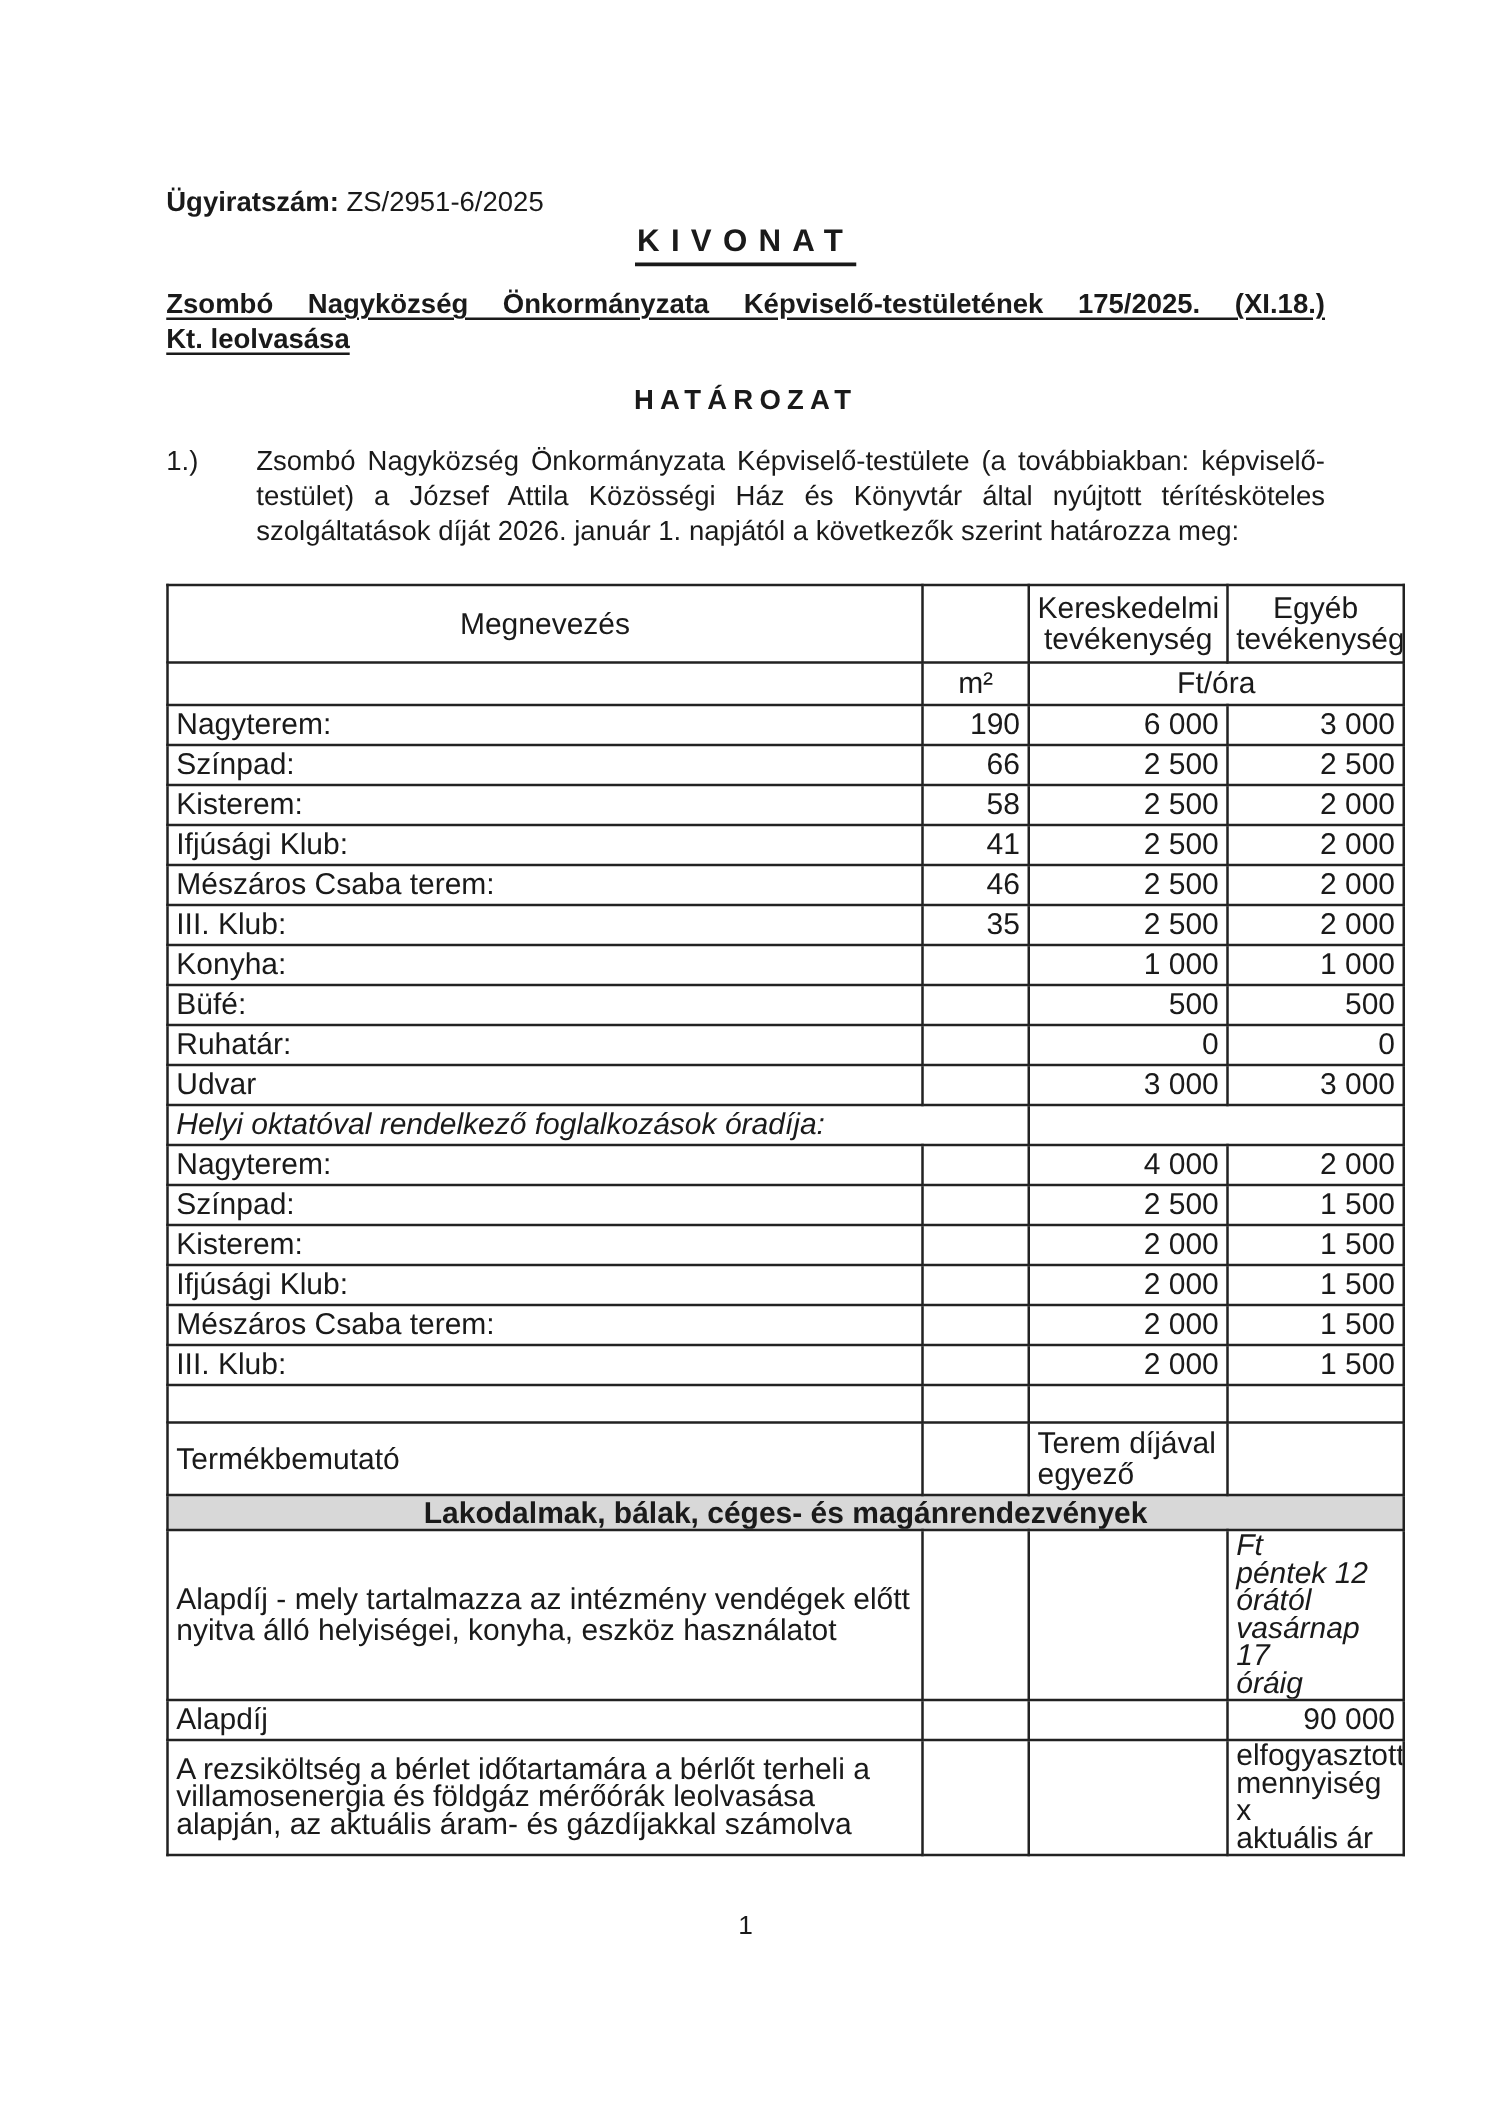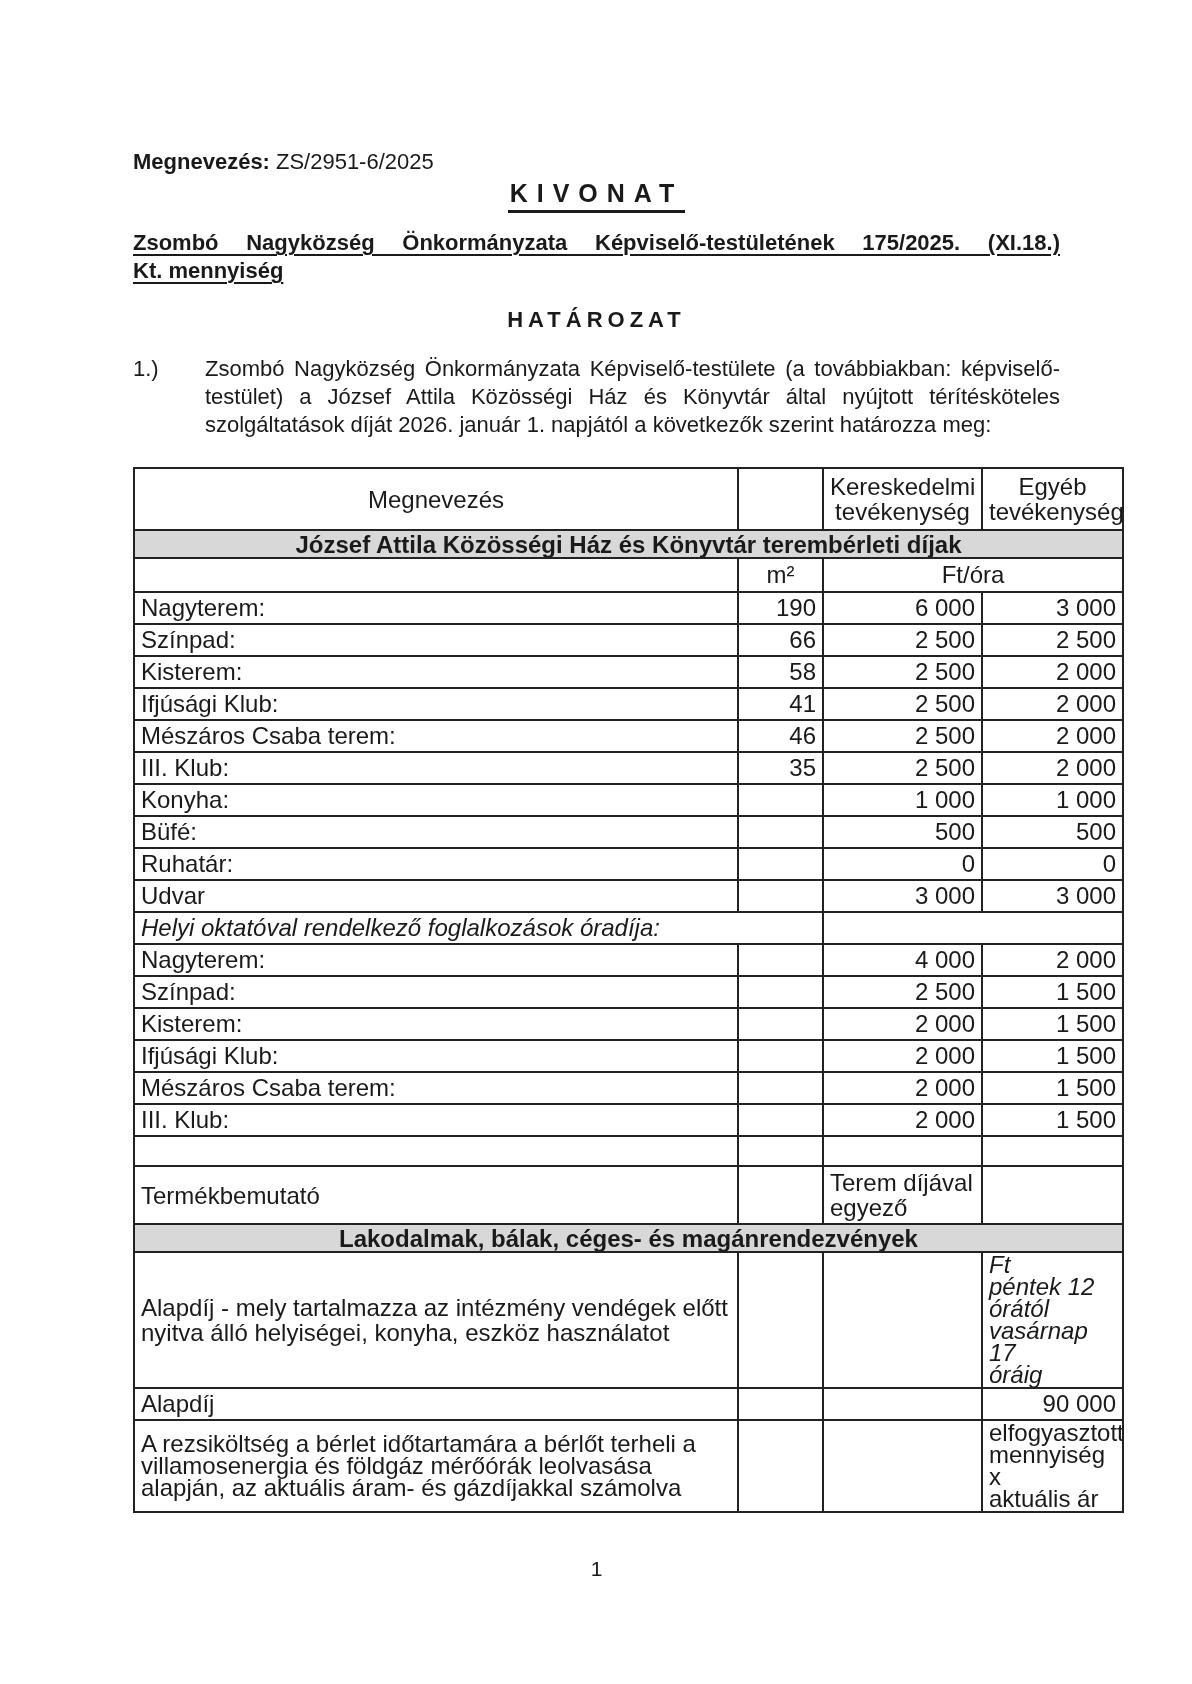--- a/index.html
+++ b/index.html
@@ -81,31 +81,31 @@
   tr.tr-rezsi td{height:66px;line-height:22px;}
   .pageno{margin-top:44px;width:927px;text-align:center;font-size:21px;}
 </style>
 </head>
 <body>
 
 <div class="page">
   <div class="content">
 
     <div class="case-line textblock">
-      <span class="b">Megnevezés:</span><span class="case-value">ZS/2951-6/2025</span>
+      <span class="b">Ügyiratszám:</span><span class="case-value">ZS/2951-6/2025</span>
     </div>
 
     <div class="doc-title-wrap textblock">
       <span class="doc-title">KIVONAT</span>
     </div>
 
 
     <div class="resolution textblock">
       <div class="res-line1">Zsombó Nagyközség Önkormányzata Képviselő-testületének 175/2025. (XI.18.)</div>
-      <div class="res-line2">Kt. mennyiség</div>
+      <div class="res-line2">Kt. leolvasása</div>
     </div>
 
 
     <div class="decision-title textblock">HATÁROZAT</div>
 
     <div class="item textblock">
       <div class="item-num">1.)</div>
       <div class="item-text">Zsombó Nagyközség Önkormányzata Képviselő-testülete (a továbbiakban: képviselő-testület) a József Attila Közösségi Ház és Könyvtár által nyújtott térítésköteles szolgáltatások díját 2026. január 1. napjától a következők szerint határozza meg:</div>
     </div>
 
@@ -120,23 +120,20 @@
       <tbody>
           <tr class="tr-head">
         <th>Megnevezés</th>
         <th></th>
         <th>Kereskedelmi
 tevékenység</th>
         <th>Egyéb
 tevékenység</th>
       </tr>
 
-      <tr class="band">
-        <td colspan="4">József Attila Közösségi Ház és Könyvtár terembérleti díjak</td>
-      </tr>
 
       <tr class="tr-unit">
         <td></td>
         <td>m²</td>
         <td colspan="2">Ft/óra</td>
       </tr>
 
       <tr class="r">
         <td class="nm">Nagyterem:</td>
         <td class="num">190</td>

